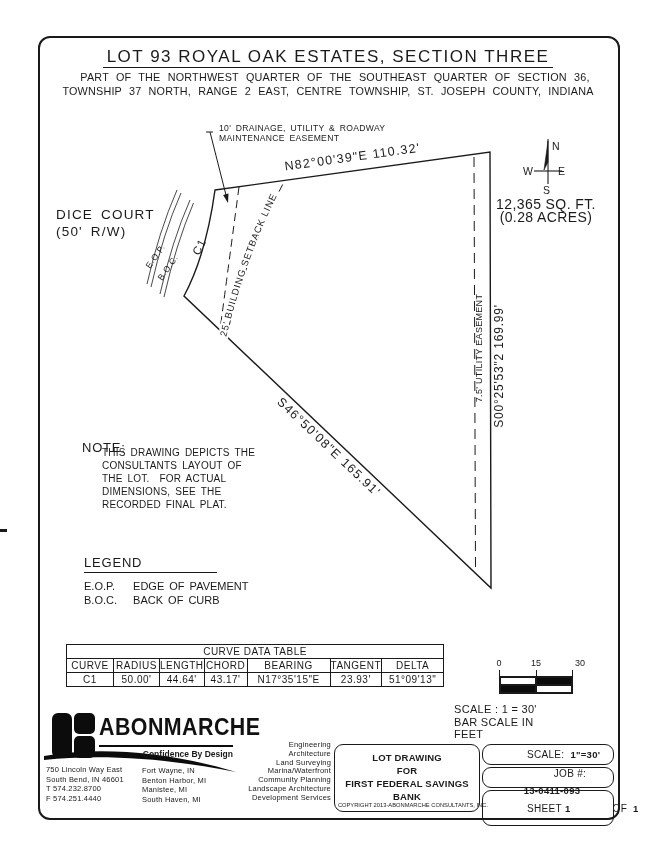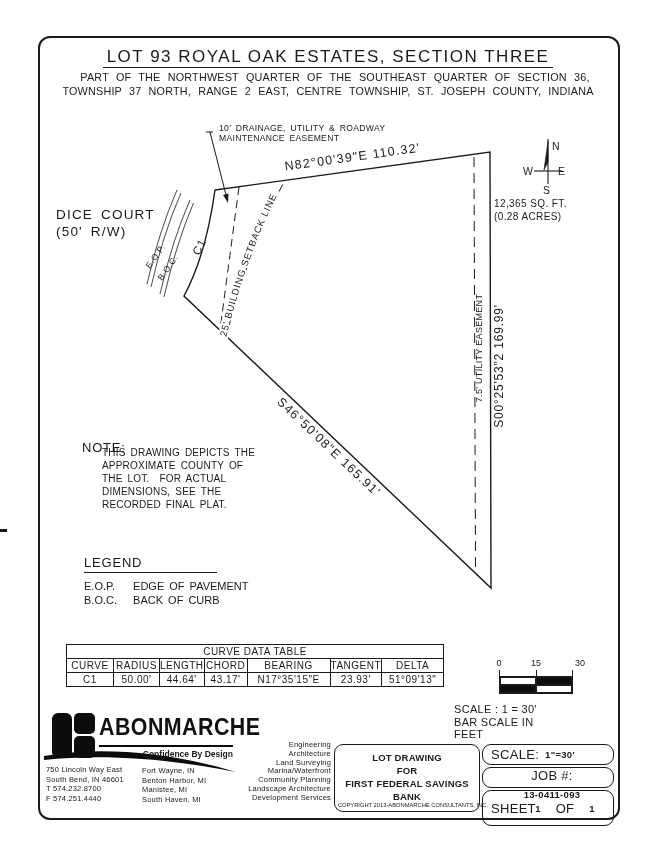--- a/index.html
+++ b/index.html
@@ -7,21 +7,21 @@
         font-family:"Liberation Sans",sans-serif;color:#1a1a1a;}
   .abs{position:absolute;}
   #sheet-border{left:38px;top:36px;width:578px;height:780px;border:2px solid #1a1a1a;border-radius:12px;}
   
   #title-wrap{left:38px;top:47px;width:580px;text-align:center;white-space:nowrap;}
   #title-wrap span{font-size:17px;letter-spacing:1.5px;border-bottom:1.5px solid #1a1a1a;padding:0 4px 1px 4px;}
   .subtitle{left:38px;width:580px;text-align:center;font-size:10.8px;letter-spacing:.2px;word-spacing:4px;white-space:nowrap;}
   
   #street-label{left:56px;top:206px;font-size:13.5px;letter-spacing:1.2px;line-height:17px;word-spacing:3px;}
   #callout{left:219px;top:123px;font-size:8.6px;line-height:10px;letter-spacing:.3px;word-spacing:2px;}
-  #area-label{left:494px;top:198px;width:104px;font-size:10px;line-height:12.5px;letter-spacing:.4px;}
+  #area-label{left:494px;top:198px;width:104px;text-align:center;font-size:14px;line-height:12.5px;letter-spacing:.4px;}
   
   #note-heading{left:82px;top:440px;font-size:13px;letter-spacing:.8px;}
   #note-body{left:80px;top:446px;font-size:10px;line-height:13px;letter-spacing:.2px;word-spacing:2px;margin-left:22px;}
   #note-body div{white-space:pre;}
   #legend-heading{left:84px;top:555px;width:133px;font-size:13px;letter-spacing:.8px;border-bottom:1.2px solid #1a1a1a;padding-bottom:2px;}
   #legend-items{left:84px;top:579px;font-size:11px;line-height:14px;word-spacing:2px;}
   .legend-abbr{display:inline-block;width:44px;}
   
   #curve-table{left:66px;top:644px;border-collapse:collapse;table-layout:fixed;}
   #curve-table td,#curve-table th{border:1.2px solid #1a1a1a;font-size:10px;font-weight:400;
@@ -40,21 +40,21 @@
              transform:scaleX(.93);transform-origin:left top;white-space:nowrap;color:#111;}
   #logo-underline{left:99px;top:745px;width:134px;height:2px;background:#0c0c0c;}
   #logo-tagline{left:99px;top:749px;width:134px;text-align:right;font-size:8.5px;font-weight:700;}
   .ft-col{font-size:7.5px;line-height:9.6px;letter-spacing:.2px;}
   #services{width:94px;text-align:right;line-height:8.8px;}
   #project-box{left:334px;top:744px;width:146px;height:68px;border:1.5px solid #1a1a1a;border-radius:9px;box-sizing:border-box;text-align:center;}
   #project-box .pl{font-size:9.5px;font-weight:700;letter-spacing:.2px;line-height:13px;}
   #project-copyright{position:absolute;left:0;right:0;bottom:3px;font-size:6px;letter-spacing:0;white-space:nowrap;transform:scaleX(.96);}
   .info-box{left:482px;width:132px;border:1.5px solid #1a1a1a;border-radius:9px;box-sizing:border-box;
             display:flex;align-items:center;padding-left:8px;gap:6px;}
-  .info-label{font-size:13px;letter-spacing:.3px;}
+  .info-label{font-size:10px;letter-spacing:.3px;margin-left:36px;}
   .info-value{font-size:9.5px;font-weight:700;letter-spacing:.3px;}
   #margin-tick{left:0;top:529px;width:7px;height:3px;background:#1a1a1a;}
   svg text{font-family:"Liberation Sans",sans-serif;fill:#1a1a1a;}
 </style>
 </head>
 <body>
 
 <div id="page">
   <div class="abs" id="sheet-border"></div>
   <div class="abs" id="margin-tick"></div>
@@ -117,21 +117,21 @@
     <div>MAINTENANCE EASEMENT</div>
   </div>
   <div class="abs" id="area-label">
     <div>12,365 SQ. FT.</div>
     <div>(0.28 ACRES)</div>
   </div>
 
   <div class="abs" id="note-heading">NOTE:</div>
   <div class="abs" id="note-body">
     <div>THIS DRAWING DEPICTS THE</div>
-    <div>APPROXIMATE COUNTY OF</div>
+    <div>CONSULTANTS LAYOUT OF</div>
     <div>THE LOT.  FOR ACTUAL</div>
     <div>DIMENSIONS, SEE THE</div>
     <div>RECORDED FINAL PLAT.</div>
   </div>
 
   <div class="abs" id="legend-heading">LEGEND</div>
   <div class="abs" id="legend-items">
     <div>
       <span class="legend-abbr">E.O.P.</span>
       <span>EDGE OF PAVEMENT</span>

